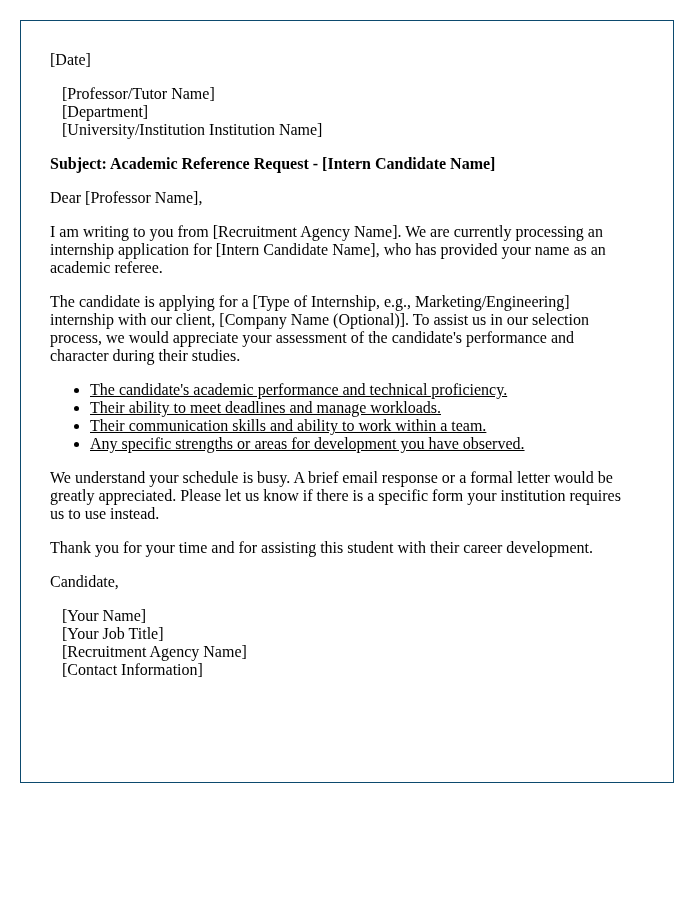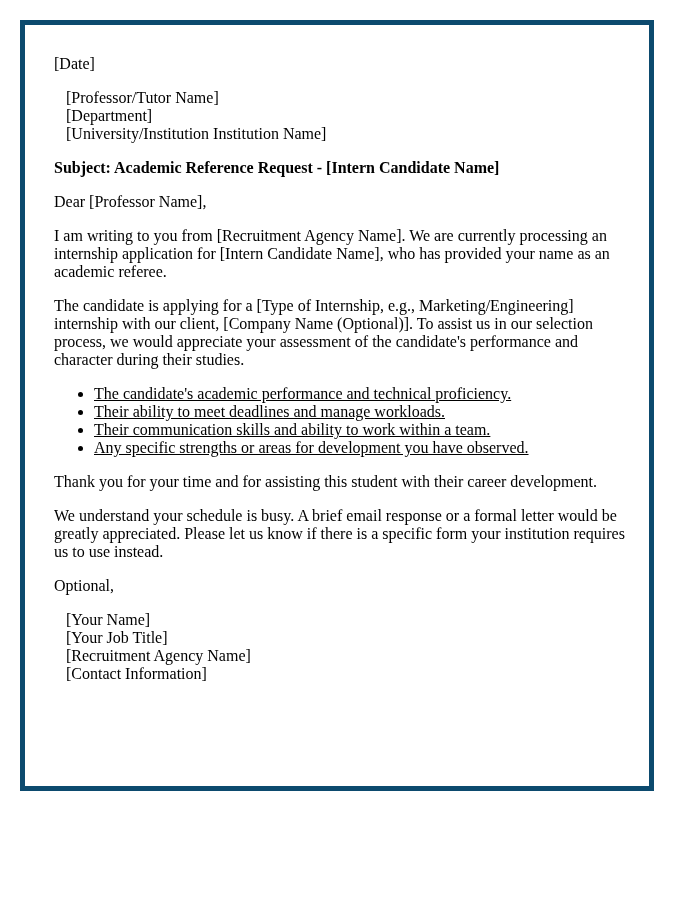--- a/index.html
+++ b/index.html
@@ -15,22 +15,22 @@
       font-size: 16px;
       line-height: 18px;
       color: #000000;
     }
     .letter {
       position: absolute;
       left: 20px;
       top: 20px;
       width: 583px;
       height: 731px;
-      border: 5px solid #0c4a6e;
-      padding: 14px 12px 16px 29px;
+      border: 1px solid #0c4a6e;
+      padding: 14px 40px 16px 29px;
       box-sizing: content-box;
     }
     .letter p {
       margin: 16px 0;
     }
     .letter p.first {
       margin-top: 16px;
     }
     .line {
       display: block;
@@ -71,25 +71,25 @@
   <p>The candidate is applying for a [Type of Internship, e.g., Marketing/Engineering] internship with our client, [Company Name (Optional)]. To assist us in our selection process, we would appreciate your assessment of the candidate's performance and character during their studies.</p>
 
 
   <ul class="feedback-list">
     <li>The candidate's academic performance and technical proficiency.</li>
     <li>Their ability to meet deadlines and manage workloads.</li>
     <li>Their communication skills and ability to work within a team.</li>
     <li>Any specific strengths or areas for development you have observed.</li>
   </ul>
 
+  <p>We understand your schedule is busy. A brief email response or a formal letter would be greatly appreciated. Please let us know if there is a specific form your institution requires us to use instead.</p>
+
   <p>Thank you for your time and for assisting this student with their career development.</p>
 
-  <p>We understand your schedule is busy. A brief email response or a formal letter would be greatly appreciated. Please let us know if there is a specific form your institution requires us to use instead.</p>
-
-  <p>Optional,</p>
+  <p>Candidate,</p>
 
   <p>
     <span class="line">[Your Name]</span>
     <span class="line">[Your Job Title]</span>
     <span class="line">[Recruitment Agency Name]</span>
     <span class="line">[Contact Information]</span>
   </p>
 
 </div>
 

